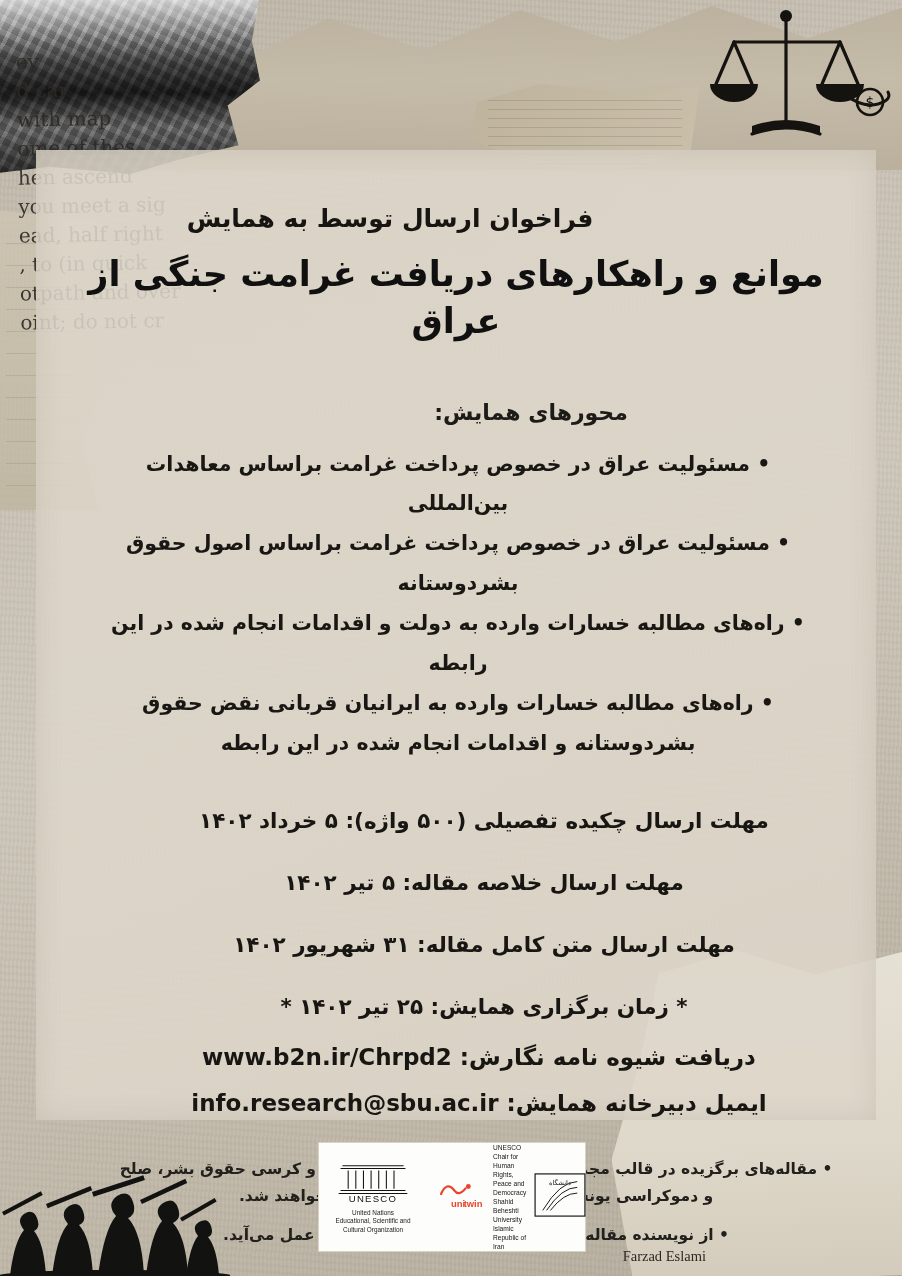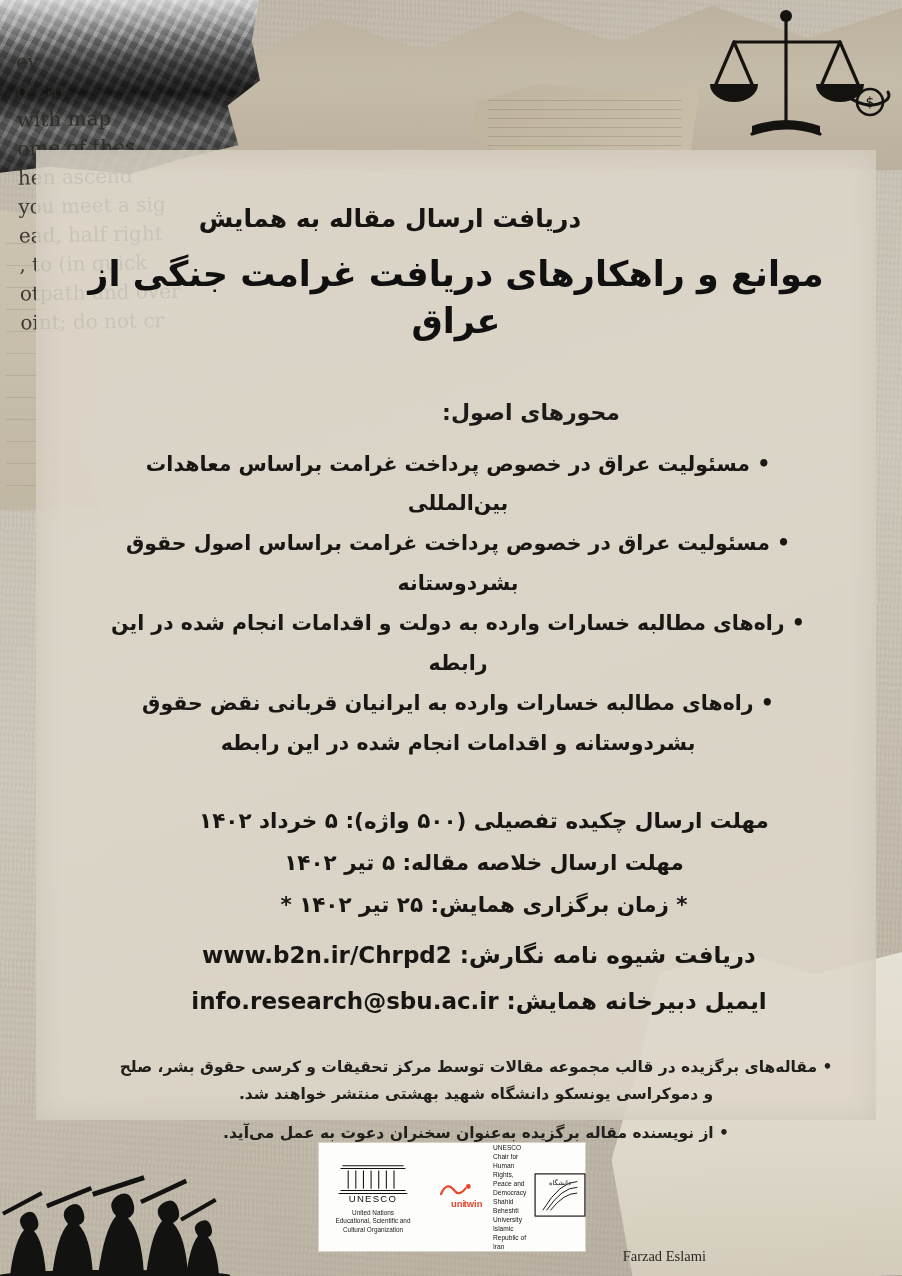--- a/index.html
+++ b/index.html
@@ -203,20 +203,21 @@
   .dates {
     margin: 10px 0 0 0;
     text-align: center;
     padding-left: 56px;
   }
   .dates div {
     font-size: 21.5px;
     font-weight: bold;
     line-height: 1.95;
     color: #181613;
+    margin-top: 20px;
   }
 
   .links { margin-top: 6px; text-align: center; padding-left: 46px;}
   .links .row {
     font-size: 23px;
     font-weight: bold;
     line-height: 2.0;
     color: #181613;
     direction: rtl;
   }
@@ -341,34 +342,35 @@
       <rect x="140" y="74" width="50" height="4.5" transform="rotate(-25 140 74)"></rect>
       <path d="M186 150 q4 -30 12 -40 q-7 -9 1 -14 q9 -5 12 4 q3 9 -3 11 q9 11 11 39 z"></path>
       <rect x="180" y="92" width="40" height="4" transform="rotate(-30 180 92)"></rect>
       <ellipse cx="115" cy="150" rx="118" ry="6"></ellipse>
     </g>
   </svg>
 
   <div class="card">
     <div class="content">
 
-      <div class="kicker">دریافت ارسال مقاله به همایش</div>
+      <div class="kicker">فراخوان ارسال توسط به همایش</div>
       <div class="title">موانع و راهکارهای دریافت غرامت جنگی از عراق</div>
 
-      <div class="axes-head">محورهای اصول:</div>
+      <div class="axes-head">محورهای همایش:</div>
       <ul class="axes">
         <li>• مسئولیت عراق در خصوص پرداخت غرامت براساس معاهدات بین‌المللی</li>
         <li>• مسئولیت عراق در خصوص پرداخت غرامت براساس اصول حقوق بشردوستانه</li>
         <li>• راه‌های مطالبه خسارات وارده به دولت و اقدامات انجام شده در این رابطه</li>
         <li>• راه‌های مطالبه خسارات وارده به ایرانیان قربانی نقض حقوق بشردوستانه و اقدامات انجام شده در این رابطه</li>
       </ul>
 
       <div class="dates">
         <div>مهلت ارسال چکیده تفصیلی (۵۰۰ واژه): ۵ خرداد ۱۴۰۲</div>
         <div>مهلت ارسال خلاصه مقاله: ۵ تیر ۱۴۰۲</div>
+        <div>مهلت ارسال متن کامل مقاله: ۳۱ شهریور ۱۴۰۲</div>
         <div>* زمان برگزاری همایش: ۲۵ تیر ۱۴۰۲ *</div>
       </div>
 
       <div class="links">
         <div class="row">
           <span>دریافت شیوه نامه نگارش:</span>
           <span class="ltr">www.b2n.ir/Chrpd2</span>
         </div>
         <div class="row">
           <span>ایمیل دبیرخانه همایش:</span>

